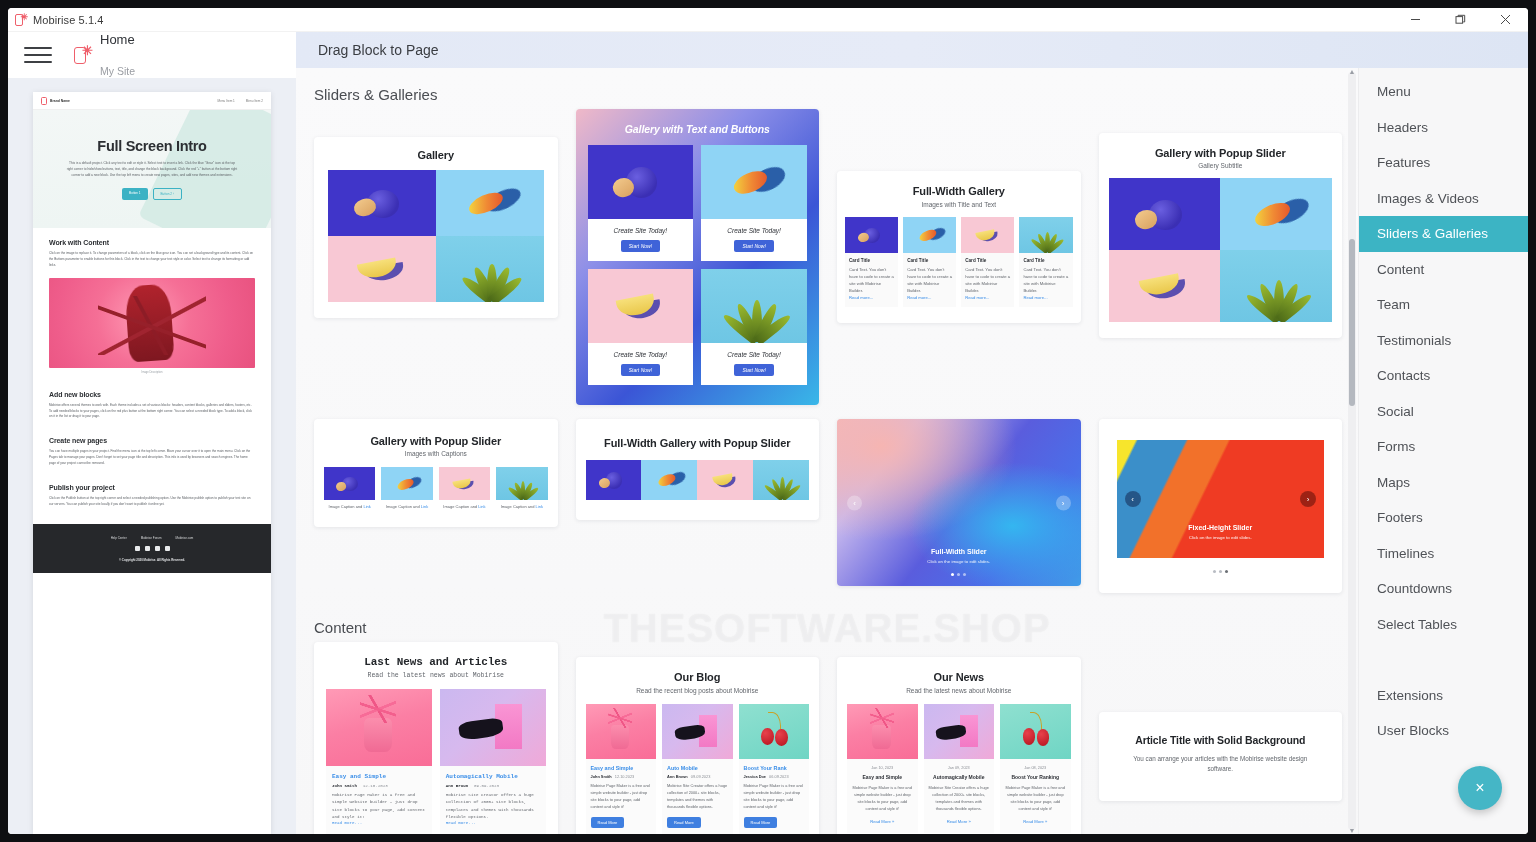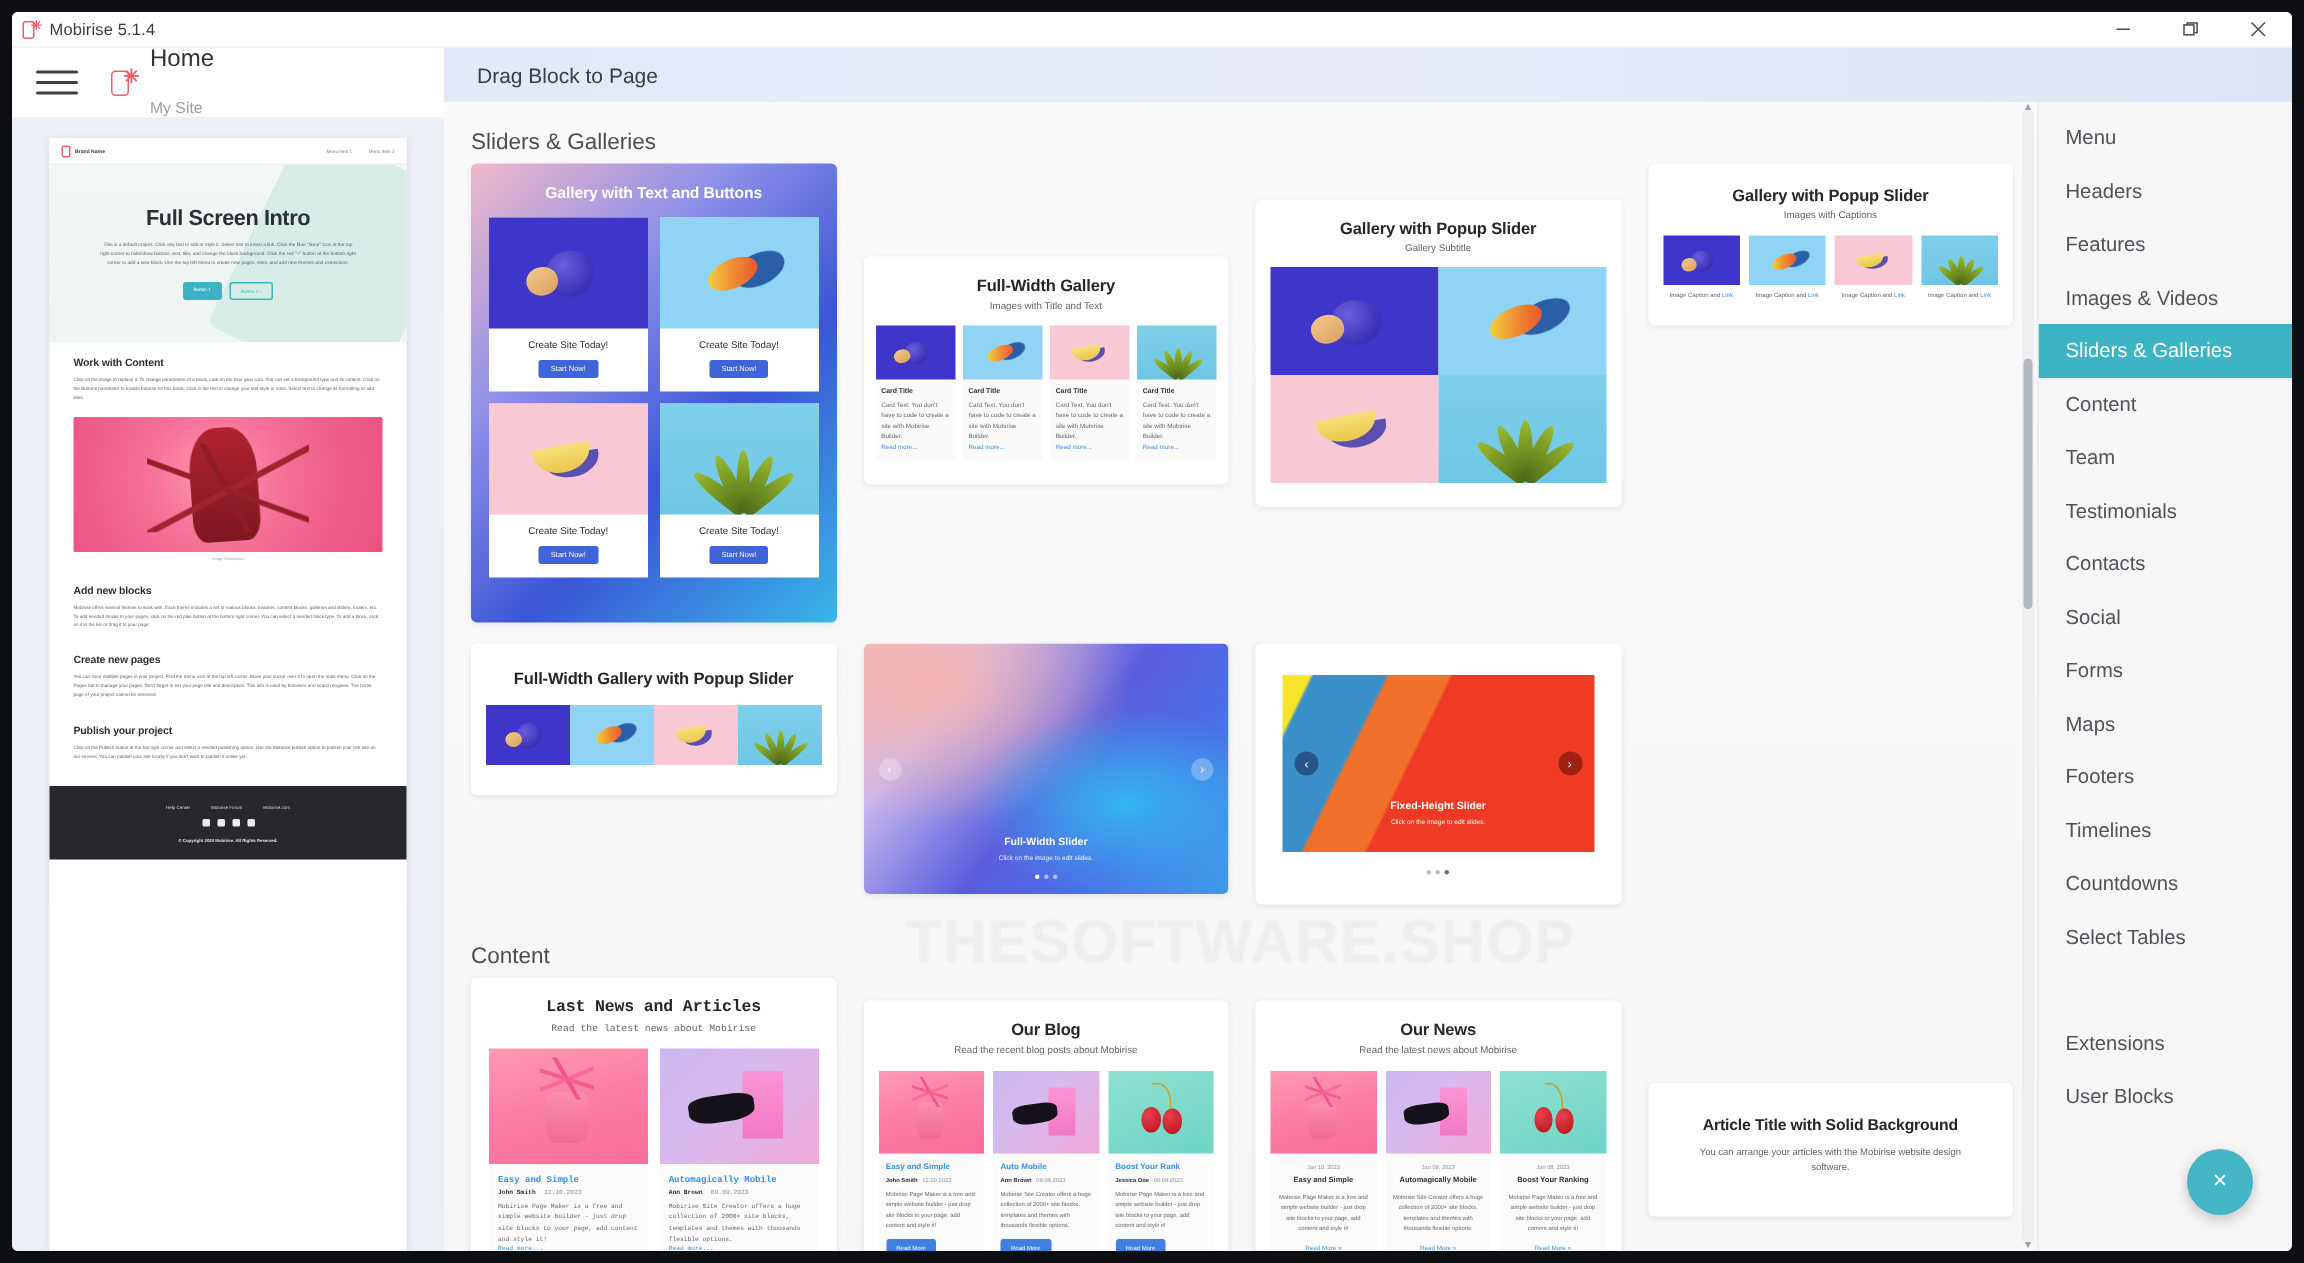--- a/index.html
+++ b/index.html
@@ -74,21 +74,21 @@
   .site-logo .sheet {
     position: absolute; left: 0; top: 2px;
     width: 12px; height: 17px;
     border: 1.8px solid #ef5f6b; border-radius: 3px; background: #fff;
   }
   .site-logo .spark {
     position: absolute; right: -2px; top: -1px; color: #ef5f6b;
     font-size: 13px; line-height: 13px; font-weight: bold;
   }
   .site-text { margin-left: 9px; line-height: 1.05; }
-  .site-name { font-size: 16px; color: #2f3237; font-weight: 400; }
+  .site-name { font-size: 13px; color: #2f3237; font-weight: 400; }
   .site-sub { font-size: 10.5px; color: #9a9da3; margin-top: 19px; }
 
   .preview-scroll {
     flex: 1; overflow: hidden;
     padding: 14px 0 0 0;
     display: flex; justify-content: center;
   }
   .page-preview {
     width: 238px; background: #fff;
     box-shadow: 0 1px 6px rgba(0,0,0,.10);
@@ -443,23 +443,40 @@
       </div>
 
       <div class="blocks-area">
 
         <div class="blocks-scroll">
 
           <div class="section-title">Sliders &amp; Galleries</div>
 
           <div class="blk-grid">
 
+            <div class="blk" style="align-self:start;margin-top:28px;">
+              <div class="blk-inner" style="padding:12px 14px 16px;">
+                <div class="blk-h" style="font-size:11px;margin-bottom:9px;">Gallery</div>
+                <div style="display:grid;grid-template-columns:1fr 1fr;gap:0;height:132px;">
+                  <div class="ft ft-plum"></div>
+                  <div class="ft ft-mango"></div>
+                  <div class="ft ft-banana"></div>
+                  <div class="ft ft-plant">
+                    <span class="leaf" style="transform:rotate(-52deg)"></span>
+                    <span class="leaf" style="transform:rotate(-26deg)"></span>
+                    <span class="leaf" style="transform:rotate(0deg)"></span>
+                    <span class="leaf" style="transform:rotate(26deg)"></span>
+                    <span class="leaf" style="transform:rotate(52deg)"></span>
+                  </div>
+                </div>
+              </div>
+            </div>
 
             <div class="blk" style="background:linear-gradient(135deg,#f0b9c8 0%, #8d8fe8 32%, #3b55d6 62%, #39b7e8 100%);">
-              <div style="padding:14px 12px 30px;">
+              <div style="padding:14px 12px 20px;font-style:italic;">
                 <div class="blk-h" style="font-size:10.5px;color:#fff;margin-bottom:10px;">Gallery with Text and Buttons</div>
                 <div style="display:grid;grid-template-columns:1fr 1fr;gap:8px;">
                   <div style="background:#fff;">
                     <div class="ft ft-plum" style="height:74px;"></div>
                     <div style="padding:8px 4px 9px;text-align:center;">
                       <div style="font-size:6.5px;color:#2d3036;">Create Site Today!</div>
                       <div style="margin-top:6px;display:inline-block;background:#3f63d8;color:#fff;font-size:5px;padding:3px 8px;border-radius:2px;">Start Now!</div>
                     </div>
                   </div>
                   <div style="background:#fff;">

